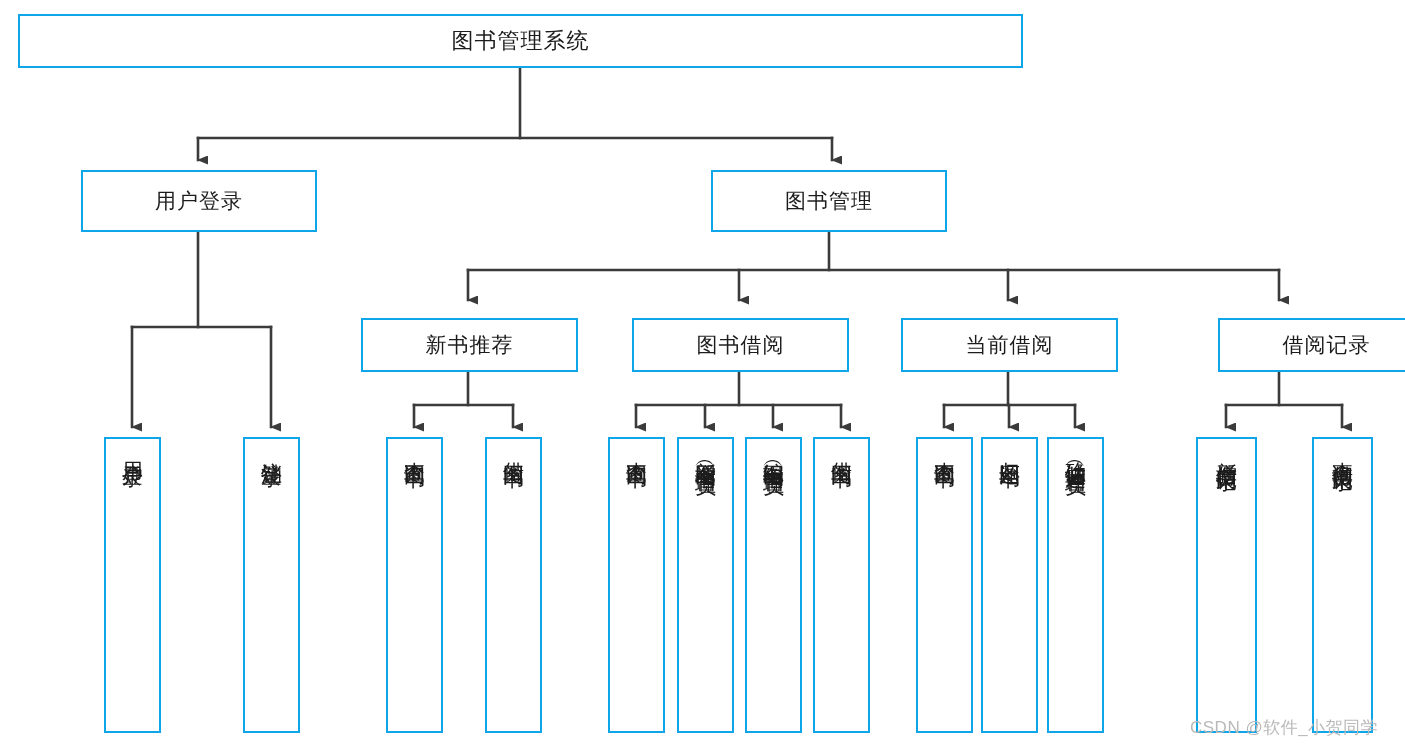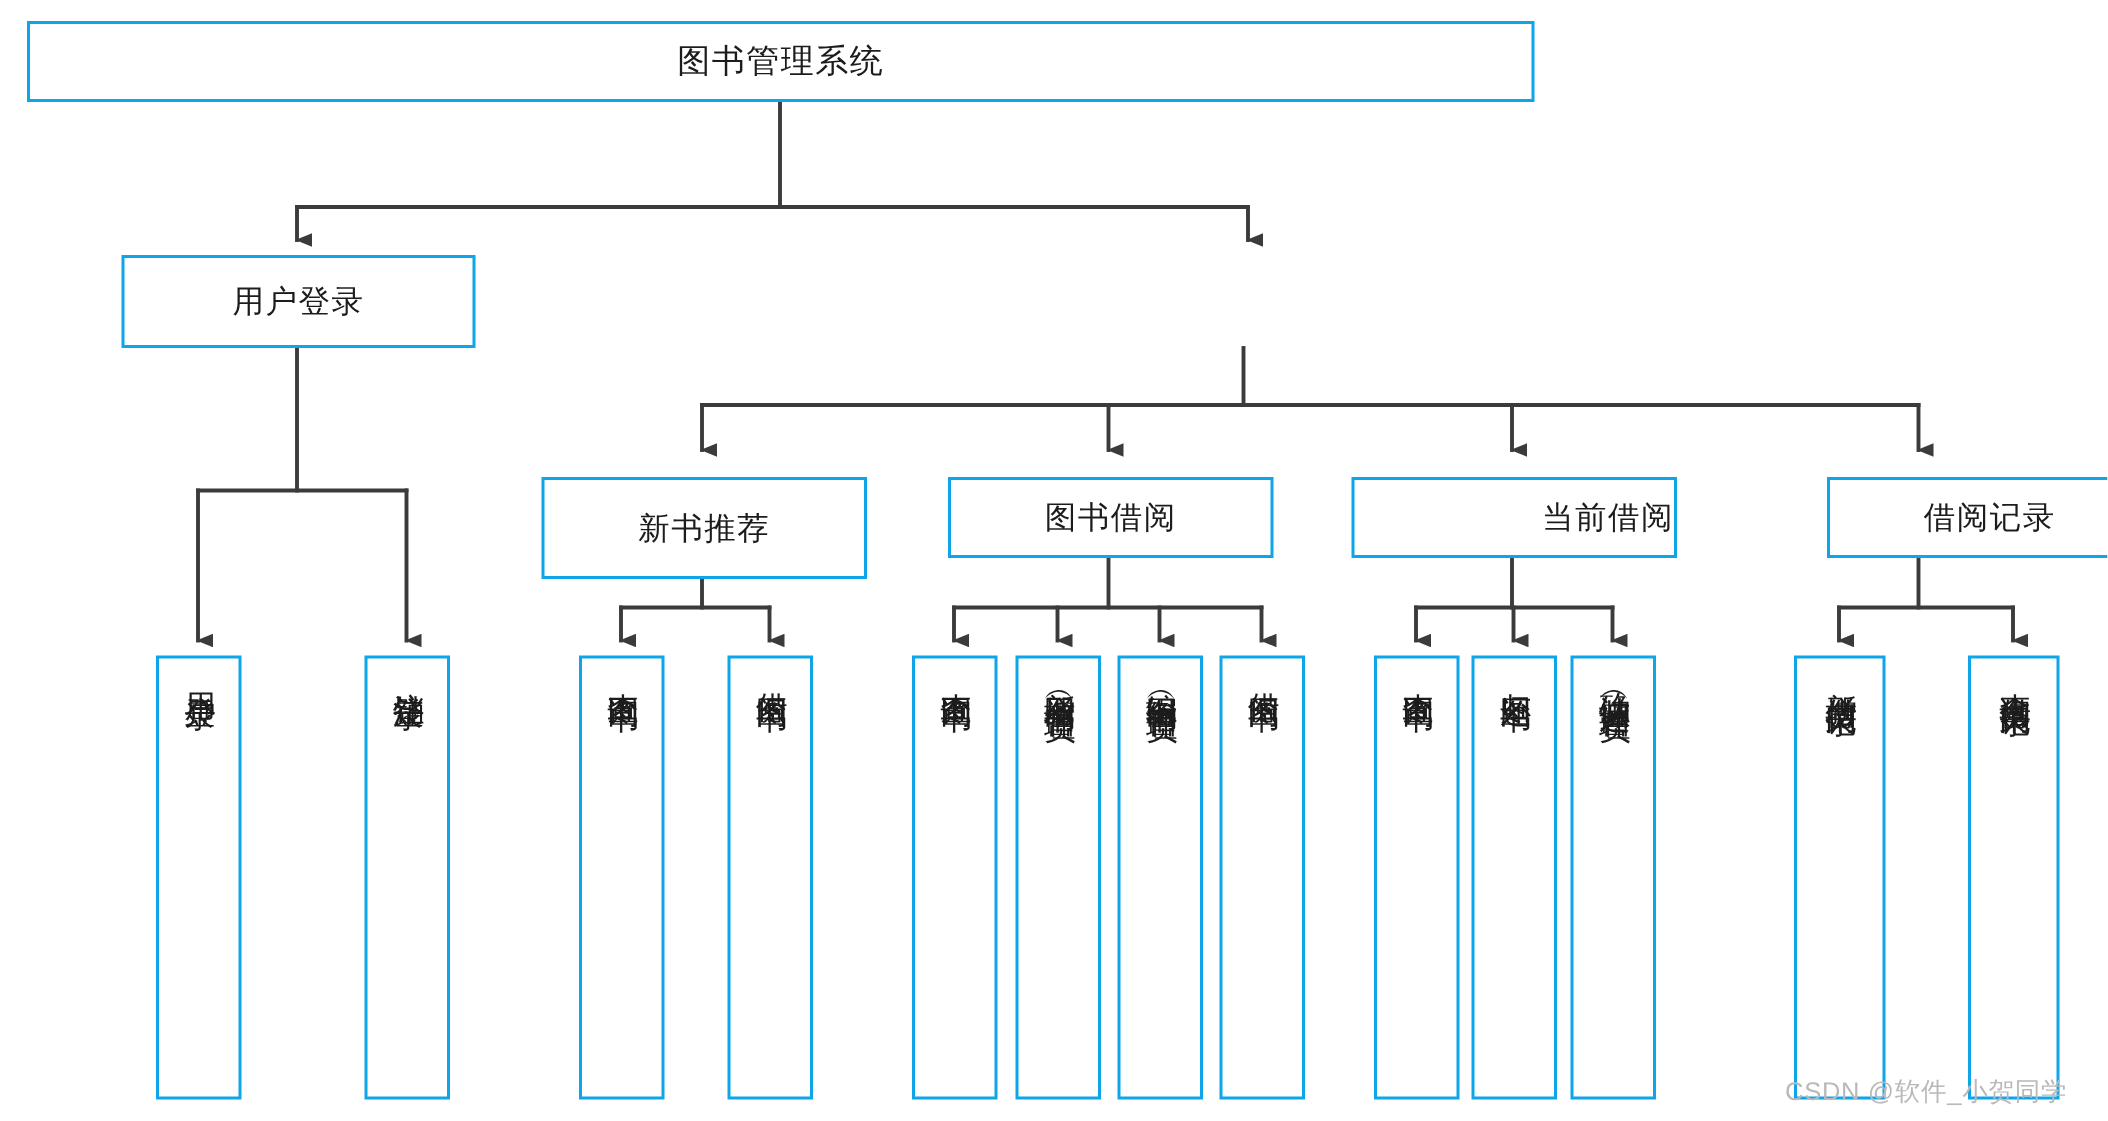--- a/index.html
+++ b/index.html
@@ -123,28 +123,31 @@
     </g>
   </svg>
 
   <div class="node horizontal root" style="left:18px; top:14px; width:1005px; height:54px;">
     <span>图书管理系统</span>
   </div>
 
   <div class="node horizontal" style="left:81px; top:170px; width:236px; height:62px;">
     <span>用户登录</span>
   </div>
+  <div class="node horizontal" style="left:711px; top:170px; width:236px; height:62px;">
+    <span>图书管理</span>
+  </div>
 
-  <div class="node horizontal" style="left:361px; top:318px; width:217px; height:68px;">
+  <div class="node horizontal" style="left:361px; top:318px; width:217px; height:54px;">
     <span>新书推荐</span>
   </div>
   <div class="node horizontal" style="left:632px; top:318px; width:217px; height:54px;">
     <span>图书借阅</span>
   </div>
-  <div class="node horizontal" style="left:901px; top:318px; width:217px; height:54px;justify-content:flex-end;">
+  <div class="node horizontal" style="left:901px; top:318px; width:217px; height:54px;">
     <span>当前借阅</span>
   </div>
   <div class="node horizontal" style="left:1171px; top:318px; width:217px; height:54px;margin-left:47px;">
     <span>借阅记录</span>
   </div>
 
   <div class="node vertical" style="left:104px; top:437px; width:57px; height:296px;">
     <span class="vlabel">用户登录</span>
   </div>
   <div class="node vertical" style="left:243px; top:437px; width:57px; height:296px;">

